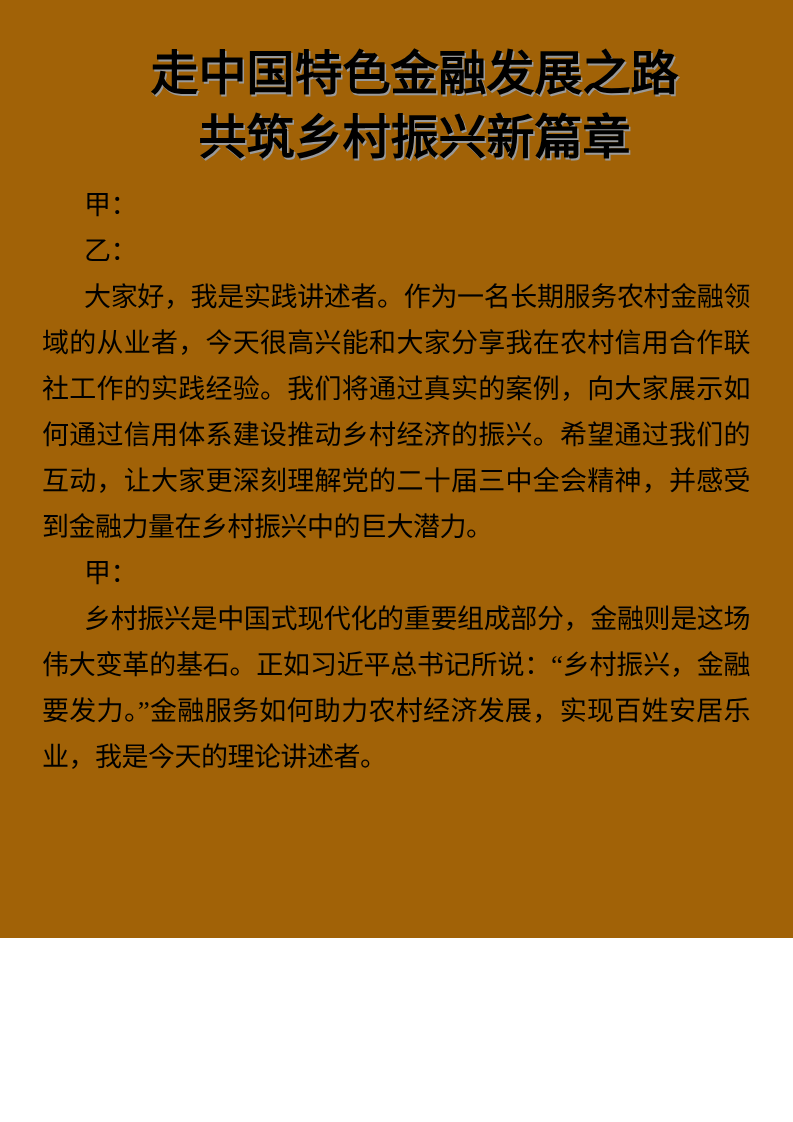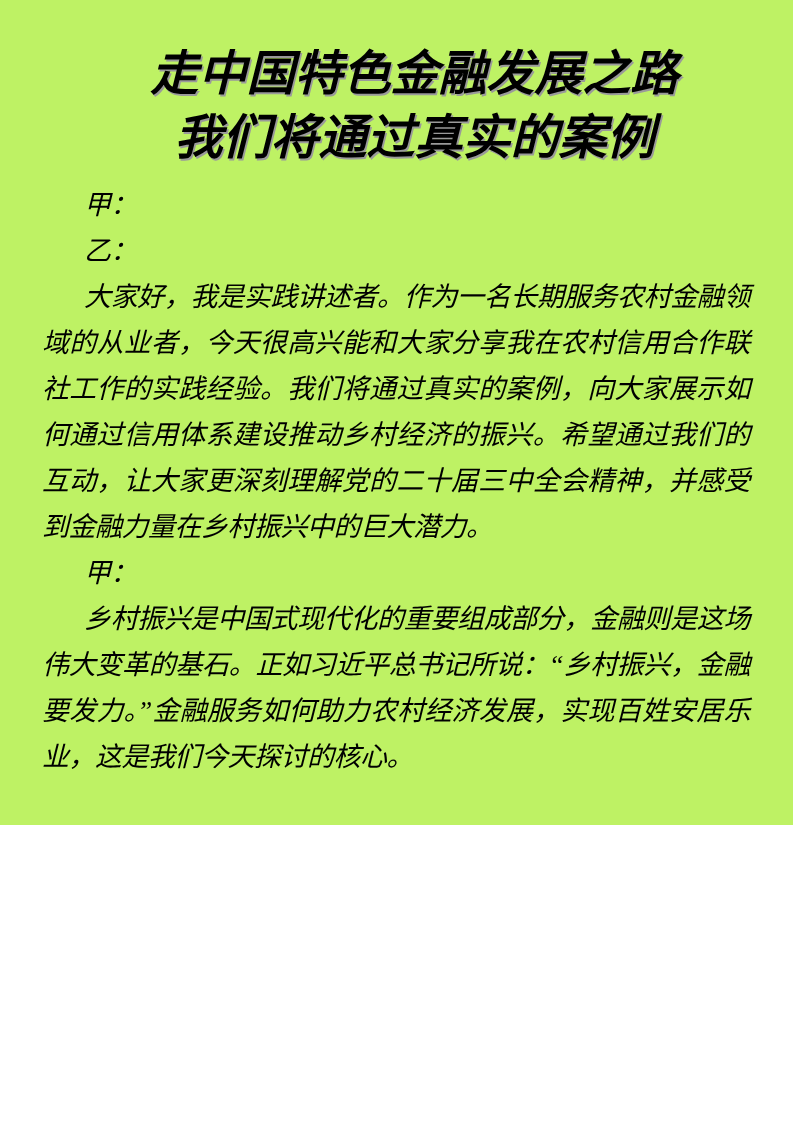--- a/index.html
+++ b/index.html
@@ -3,25 +3,24 @@
 <meta charset="utf-8">
 <style>
   html, body {
     margin: 0;
     padding: 0;
     background: #ffffff;
   }
   .page {
     position: relative;
     width: 793px;
-    height: 825px;
-    background: #bef264;
+    height: 938px;
+    background: #a16207;
     overflow: hidden;
     color: #000000;
-    font-style: italic;
   }
   .doc-title {
     margin-top: 42px;
     padding-left: 36px; 
     text-align: center;
     font-family: "Liberation Serif", "DejaVu Serif", serif;
     font-weight: 700;
     font-size: 48px;
     line-height: 64px;
     color: #000000;
@@ -45,24 +44,24 @@
     font-weight: 400;
   }
 </style>
 </head>
 <body>
 
 <div class="page">
 
   <div class="doc-title">
     <div>走中国特色金融发展之路</div>
-    <div>我们将通过真实的案例</div>
+    <div>共筑乡村振兴新篇章</div>
   </div>
 
   <div class="doc-body">
     <p>甲：</p>
     <p>乙：</p>
     <p>大家好，我是实践讲述者。作为一名长期服务农村金融领域的从业者，今天很高兴能和大家分享我在农村信用合作联社工作的实践经验。我们将通过真实的案例，向大家展示如何通过信用体系建设推动乡村经济的振兴。希望通过我们的互动，让大家更深刻理解党的二十届三中全会精神，并感受到金融力量在乡村振兴中的巨大潜力。</p>
     <p>甲：</p>
-    <p>乡村振兴是中国式现代化的重要组成部分，金融则是这场伟大变革的基石。正如习近平总书记所说：“乡村振兴，金融要发力。”金融服务如何助力农村经济发展，实现百姓安居乐业，这是我们今天探讨的核心。</p>
+    <p>乡村振兴是中国式现代化的重要组成部分，金融则是这场伟大变革的基石。正如习近平总书记所说：“乡村振兴，金融要发力。”金融服务如何助力农村经济发展，实现百姓安居乐业，我是今天的理论讲述者。</p>
   </div>
 
 </div>
 
 </body></html>

